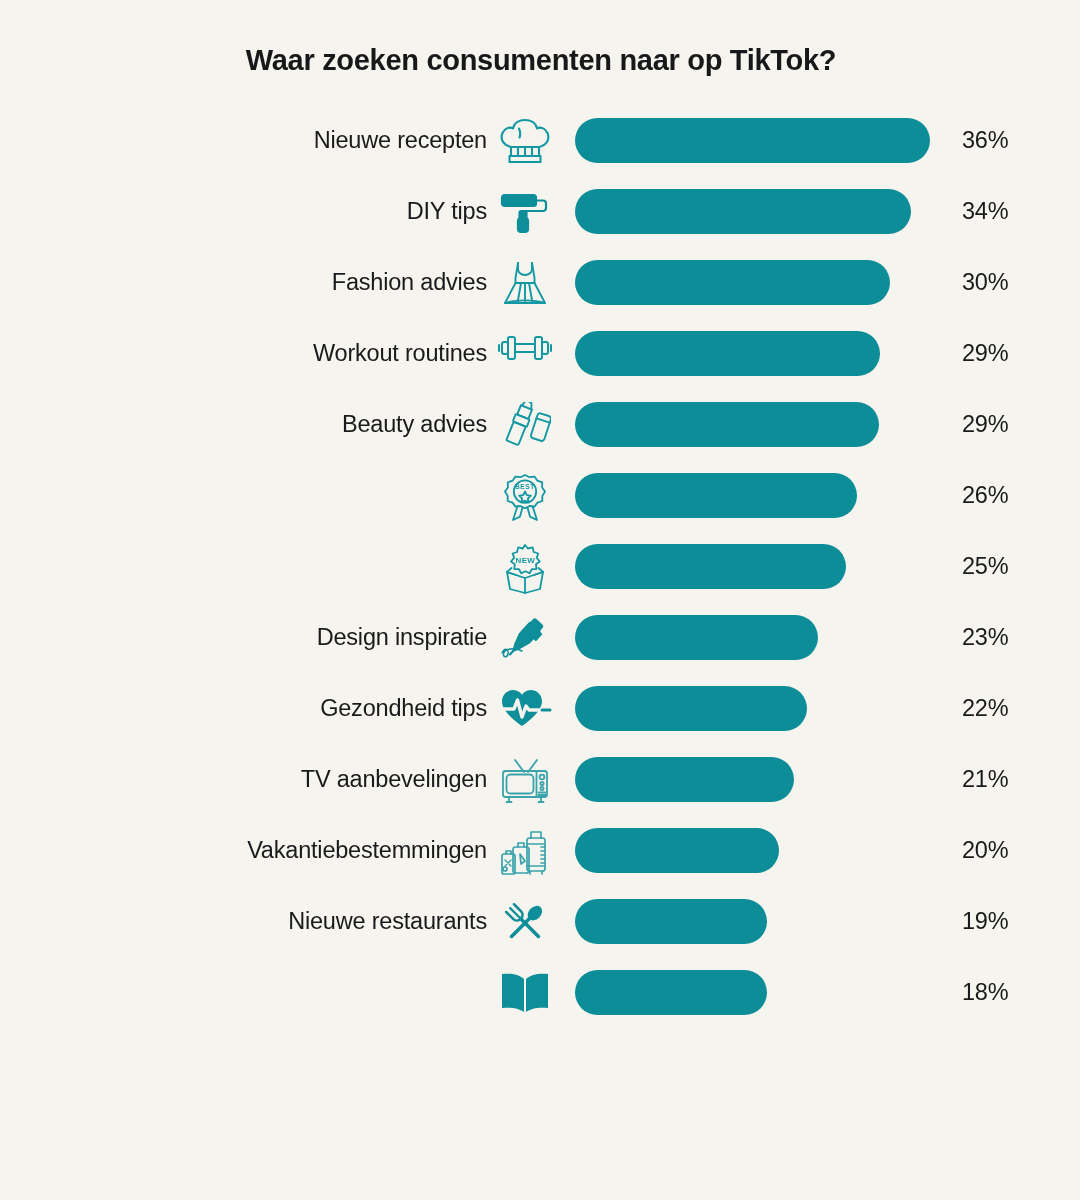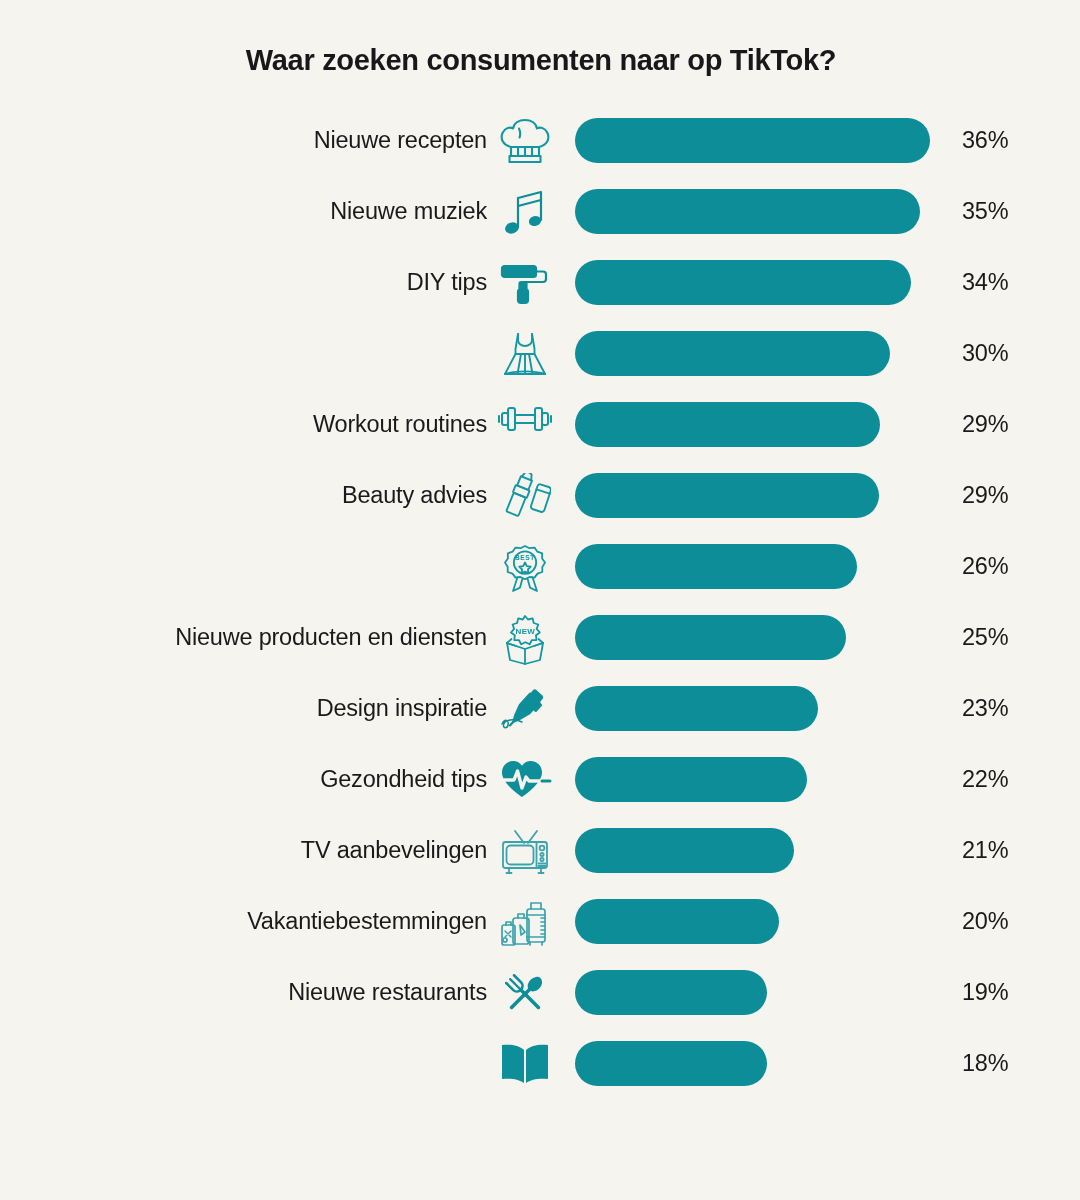--- a/index.html
+++ b/index.html
@@ -106,53 +106,39 @@
           <path d="M20 29 L20 38 M27 29 L27 38 M34 29 L34 38"></path>
           <path d="M21 10.5 C22.5 14 22.5 17 21.5 19.5"></path>
         </svg>
       </div>
       <div class="bar-track">
         <div class="bar" style="width:355px"></div>
       </div>
       <div class="row-value">36%</div>
     </div>
 
-    <div class="row">
-      <div class="row-label">Nieuwe muziek</div>
-      <div class="row-icon">
-        <svg width="44" height="48" viewBox="0 0 44 48" fill="none" stroke="#0E8E99" stroke-width="2.2" stroke-linejoin="round" stroke-linecap="round">
-          <path d="M15 38 L15 9 L38 3 L38 31"></path>
-          <path d="M15 17 L38 11"></path>
-          <ellipse cx="9" cy="39" rx="7" ry="5.5" fill="#0E8E99" stroke="none" transform="rotate(-16 9 39)"></ellipse>
-          <ellipse cx="32" cy="32" rx="6.2" ry="5" fill="#0E8E99" stroke="none" transform="rotate(-16 32 32)"></ellipse>
-        </svg>
-      </div>
-      <div class="bar-track">
-        <div class="bar" style="width:345px"></div>
-      </div>
-      <div class="row-value">35%</div>
-    </div>
 
     <div class="row">
       <div class="row-label">DIY tips</div>
       <div class="row-icon">
         <svg width="52" height="46" viewBox="0 0 52 46" fill="none" stroke="#0E8E99" stroke-width="2.2" stroke-linejoin="round" stroke-linecap="round">
           <rect x="3" y="6" width="34" height="11" rx="2.5" fill="#0E8E99" stroke="#0E8E99"></rect>
           <path d="M37 11.5 L44 11.5 A3 3 0 0 1 47 14.5 L47 19 A3 3 0 0 1 44 22 L24 22"></path>
           <rect x="20.5" y="22" width="7" height="7" rx="1.6" fill="#0E8E99" stroke="#0E8E99"></rect>
           <rect x="19" y="29" width="10" height="14" rx="3" fill="#0E8E99" stroke="#0E8E99"></rect>
         </svg>
       </div>
       <div class="bar-track">
         <div class="bar" style="width:336px"></div>
       </div>
       <div class="row-value">34%</div>
     </div>
 
     <div class="row">
+      <div class="row-label">Fashion advies</div>
       <div class="row-icon">
         <svg width="46" height="48" viewBox="0 0 46 48" fill="none" stroke="#1398A3" stroke-width="1.9" stroke-linejoin="round" stroke-linecap="round">
           <path d="M16 3 L16 9 C16 12.5 19 15 23 15 C27 15 30 12.5 30 9 L30 3"></path>
           <path d="M16 3 L13.5 18 L13.5 23 L32.5 23 L32.5 18 L30 3"></path>
           <path d="M13.5 23 L3 43 L43 43 L32.5 23"></path>
           <path d="M19 23 L15.5 43 M23 23 L23 43 M27 23 L30.5 43"></path>
           <path d="M3 43 C13 39.5 33 39.5 43 43"></path>
         </svg>
       </div>
       <div class="bar-track">
@@ -212,21 +198,20 @@
           <path d="M31.5 33.2 L36 47 L29 43.6 L26.5 34.5"></path>
         </svg>
       </div>
       <div class="bar-track">
         <div class="bar" style="width:282px"></div>
       </div>
       <div class="row-value">26%</div>
     </div>
 
     <div class="row">
-      <div class="row-label">Nieuwe producten en diensten</div>
       <div class="row-icon">
         <svg width="52" height="50" viewBox="0 0 52 50" fill="none" stroke="#1398A3" stroke-width="1.8" stroke-linejoin="round" stroke-linecap="round">
           <path d="M26 1 L29 4.5 L33.6 3.4 L34.7 8 L39.2 9.5 L37.7 13.9 L40.8 17.5 L37 20.3 L37.5 25 L32.8 25.2 L30.6 29.3 L26.4 27.2 L22.2 29.3 L20 25.2 L15.3 25 L15.8 20.3 L12 17.5 L15.1 13.9 L13.6 9.5 L18.1 8 L19.2 3.4 L23.8 4.5 Z"></path>
           <text x="26.4" y="18.8" font-family="'Liberation Sans', sans-serif" font-size="8" font-weight="bold" fill="#1398A3" stroke="none" text-anchor="middle" letter-spacing="0.4">NEW</text>
           <path d="M8 28 L26 34 L44 28"></path>
           <path d="M8 28 L11 45 L26 49 L41 45 L44 28"></path>
           <path d="M26 34 L26 49"></path>
           <path d="M12.5 24 L8 28 L17 31 M39.5 24 L44 28 L35 31"></path>
         </svg>
       </div>

